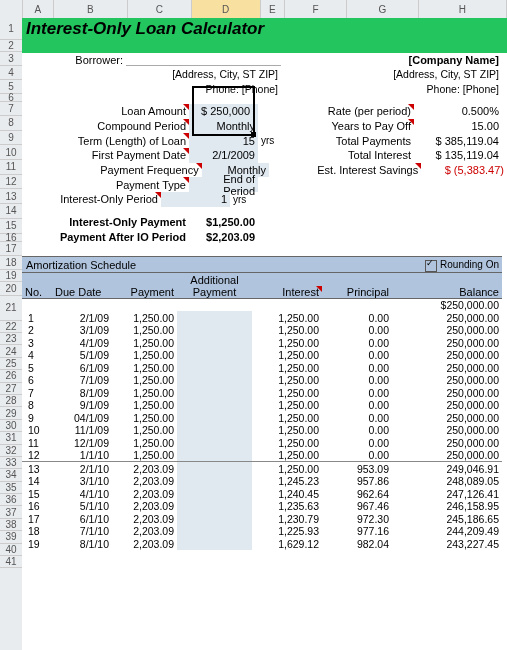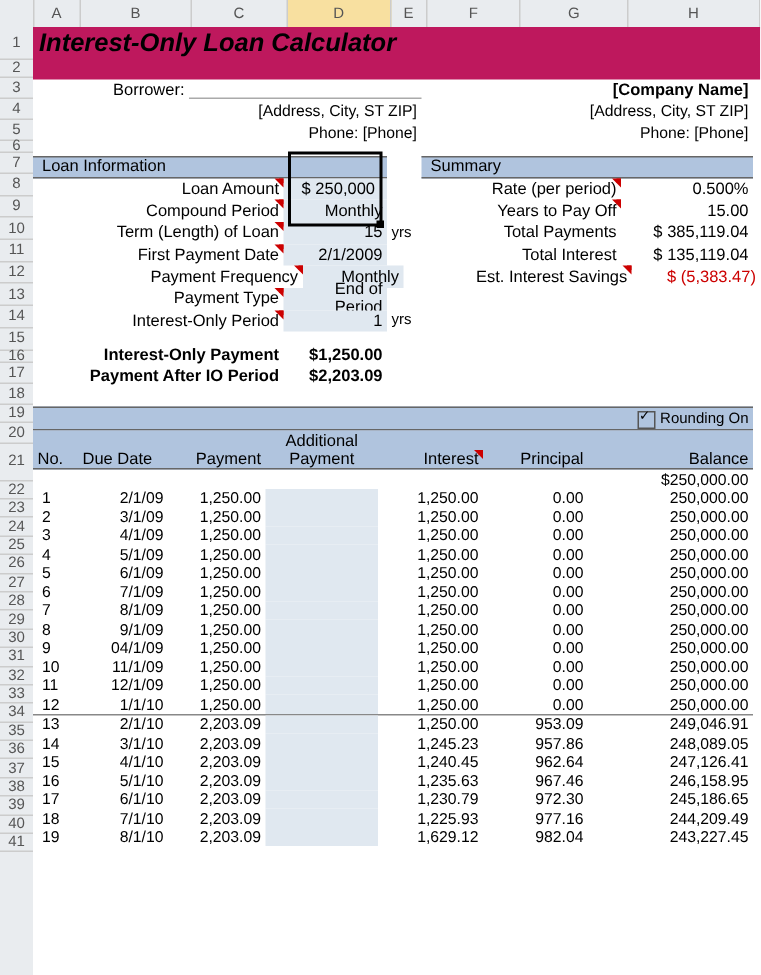--- a/index.html
+++ b/index.html
@@ -6,21 +6,21 @@
 .sheet{width:507px;height:650px;overflow:hidden;position:relative;background:#fff}
 .colhdr{display:flex;height:18px;background:#e9ecef;border-bottom:1px solid #ccc}
 .colhdr div{border-right:1px solid #ccc;display:flex;align-items:center;justify-content:center;color:#555;font-size:10px}
 .rowhdr{position:absolute;left:0;top:18px;width:22px;bottom:0;background:#e9ecef;border-right:1px solid #ccc}
 .rowhdr div{border-bottom:1px solid #ccc;width:22px;display:flex;align-items:center;justify-content:center;color:#555;font-size:10px;box-sizing:border-box}
 .grid{position:absolute;left:22px;top:18px;right:0;bottom:0;overflow:hidden;background:#fff}
 .wA{width:22px}
 .row{display:flex}
 .h14{height:14.5px}.h12{height:12.5px}
 .title{font-size:17px;font-weight:bold;font-style:italic}
-.gray{background:#be185d}
+.gray{background:#22c55e}
 .bluehdr{background:#b0c4de}
 .bluelite{background:#e0e8f0}
 .r{justify-content:flex-end;text-align:right}
 .c{justify-content:space-between;text-align:center}
 .cell{display:flex;align-items:center;padding:0 3px;box-sizing:border-box}
 .b{font-weight:bold}
 .redtri::after{content:"";position:absolute;border:3px solid transparent;border-top-color:#c00;border-right-color:#c00;right:0;top:0}
 .rel{position:relative}
 .selbox{border:2px solid #000;padding:17px 3px;position:relative}
 .handle{position:absolute;right:-3px;bottom:-3px;width:5px;height:5px;background:#000}
@@ -107,25 +107,20 @@
   <div class="row h14">
    <div class="cell r" style="width:259px;font-size:10.5px">[Address, City, ST  ZIP]</div>
    <div class="cell r" style="width:221px;font-size:10.5px">[Address, City, ST  ZIP]</div>
   </div>
   <div class="row h14">
    <div class="cell r" style="width:259px;font-size:10.5px">Phone: [Phone]</div>
    <div class="cell r" style="width:221px;font-size:10.5px">Phone: [Phone]</div>
   </div>
   <div class="row" style="height:8px"></div>
 
-  <div class="row h14">
-   <div class="cell section" style="width:236px;padding-left:6px">Loan Information</div>
-   <div style="width:23px"></div>
-   <div class="cell section" style="width:221px;padding-left:6px">Summary</div>
-  </div>
 
   <div id="inputs">
         <div class="row" style="height: 14.7px;">
           <div class="cell r rel" style="width: 167px;">Loan Amount<span class="redtri" style="position: absolute; right: 0px; top: 0px;"></span></div>
           <div class="cell r bluelite" style="width: 69px;">
             <div class="selbox" style="width:100%;text-align:right;box-sizing:border-box">$     250,000<div class="handle"></div></div>
           </div>
           <div class="cell" style="width: 23px; font-size: 10px;"></div>
           <div class="cell r rel" style="width: 133px;">Rate (per period)<span class="redtri" style="position: absolute; right: 0px; top: 0px;"></span></div>
           <div class="cell r" style="width: 88px;">0.500%</div>
@@ -157,38 +152,39 @@
           <div class="cell" style="width: 23px; font-size: 10px;"></div>
           <div class="cell r rel" style="width: 133px;">Est. Interest Savings<span class="redtri" style="position: absolute; right: 0px; top: 0px;"></span></div>
           <div class="cell r neg" style="width: 88px;">$    (5,383.47)</div>
         </div>
         <div class="row" style="height: 14.7px;">
           <div class="cell r rel" style="width: 167px;">Payment Type<span class="redtri" style="position: absolute; right: 0px; top: 0px;"></span></div>
           <div class="cell r bluelite" style="width: 69px;">End of Period</div>
           <div class="cell" style="width: 23px; font-size: 10px;"></div>
         </div>
         <div class="row" style="height: 14.7px;">
-          <div class="cell r rel" style="width: 167px;">Interest-Only Period<span class="redtri" style="position: absolute; right: 0px; top: 0px;"></span></div>
+          <div class="cell r rel" style="width: 139px;">Interest-Only Period<span class="redtri" style="position: absolute; right: 0px; top: 0px;"></span></div>
           <div class="cell r bluelite" style="width: 69px;">1</div>
           <div class="cell" style="width: 23px; font-size: 10px;">yrs</div>
         </div>
       </div>
   <div class="row" style="height:8px"></div>
 
   <div class="row h14">
    <div class="cell b r" style="width:167px">Interest-Only Payment</div>
    <div class="cell b r" style="width:69px">$1,250.00</div>
   </div>
   <div class="row h14">
    <div class="cell b r" style="width:167px">Payment After IO Period</div>
    <div class="cell b r" style="width:69px">$2,203.09</div>
   </div>
   <div class="row h12"></div>
 
   <div class="row h14 section" style="width:480px">
+   <div class="cell" style="width:200px;padding-left:4px">Amortization Schedule</div>
    <div style="flex:1"></div>
    <div class="cell" style="width:100px;justify-content:flex-end;font-size:10px">
           <span class="chk"></span>
           <span>Rounding On</span>
         </div>
   </div>
 
   <div class="row bluehdr" style="height:25px;width:480px;align-items:flex-end;border-bottom:1px solid #666">
    <div class="cell c" style="width:30px">No.</div>
    <div class="cell c" style="width:60px">Due Date</div>

